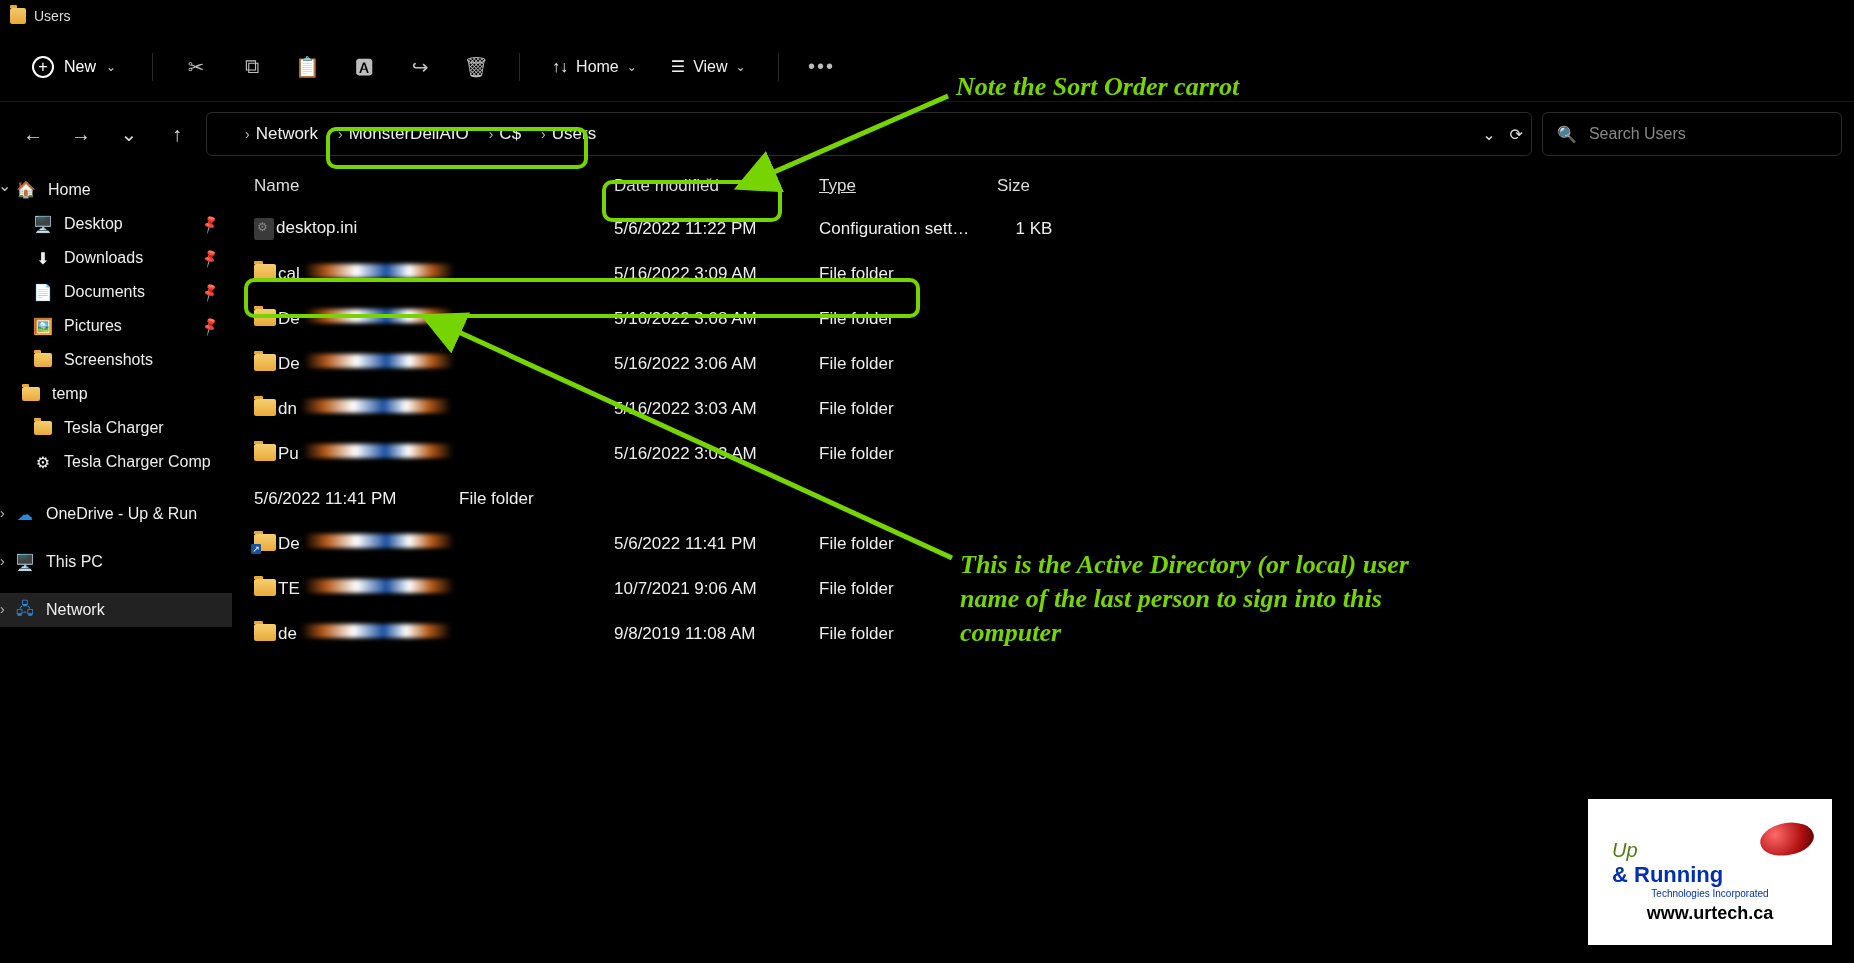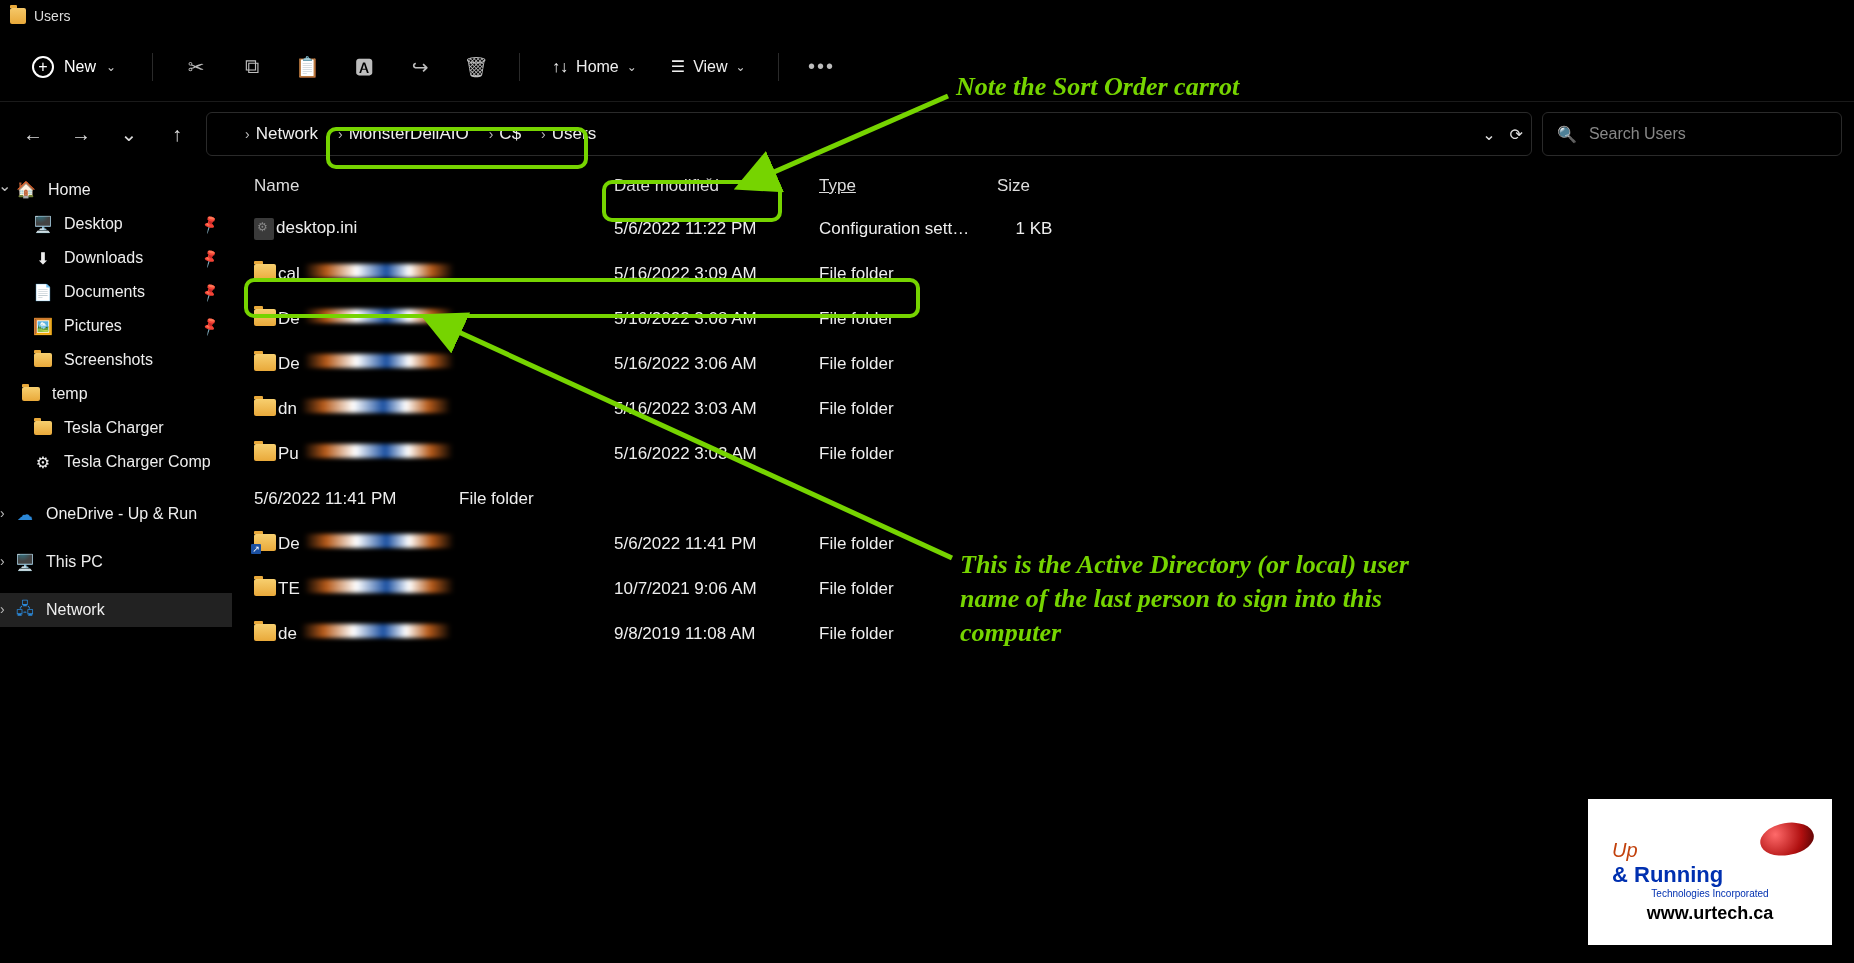--- a/index.html
+++ b/index.html
@@ -127,21 +127,21 @@
   
   .highlight-box { position:absolute; border:4px solid #76d400; border-radius:10px; pointer-events:none; }
   .annot-text { position:absolute; color:#76d400; font-family: "Times New Roman", serif; font-style:italic; font-weight:bold; font-size:26px; line-height:1.3; }
   svg.arrows { position:absolute; top:0; left:0; width:100%; height:100%; pointer-events:none; }
   .logo-box {
     position:absolute; right:22px; bottom:18px;
     width:244px; height:146px; background:#fff;
     display:flex; flex-direction:column; align-items:center; justify-content:center;
     font-family:Arial,sans-serif;
   }
-  .logo-box .run { color:#c2410c; font-style:italic; font-size:20px;}
+  .logo-box .run { color:#4d7c0f; font-style:italic; font-size:20px;}
   .logo-box .bl { color:#0030b0; font-size:22px; font-weight:bold;}
   .logo-box .sub { color:#0030b0; font-size:10px;}
   .logo-box .url { color:#000; font-weight:bold; font-size:18px; margin-top:4px;}
   .mouse { width:54px; height:32px; background:radial-gradient(circle at 30% 30%, #ff6a6a, #b01010 60%, #400 100%); border-radius:50% 50% 48% 48%; position:absolute; right:18px; top:24px; transform:rotate(-10deg);}
 </style>
 </head>
 <body>
 
 <div class="titlebar">
   <span class="folder-ico"></span>

